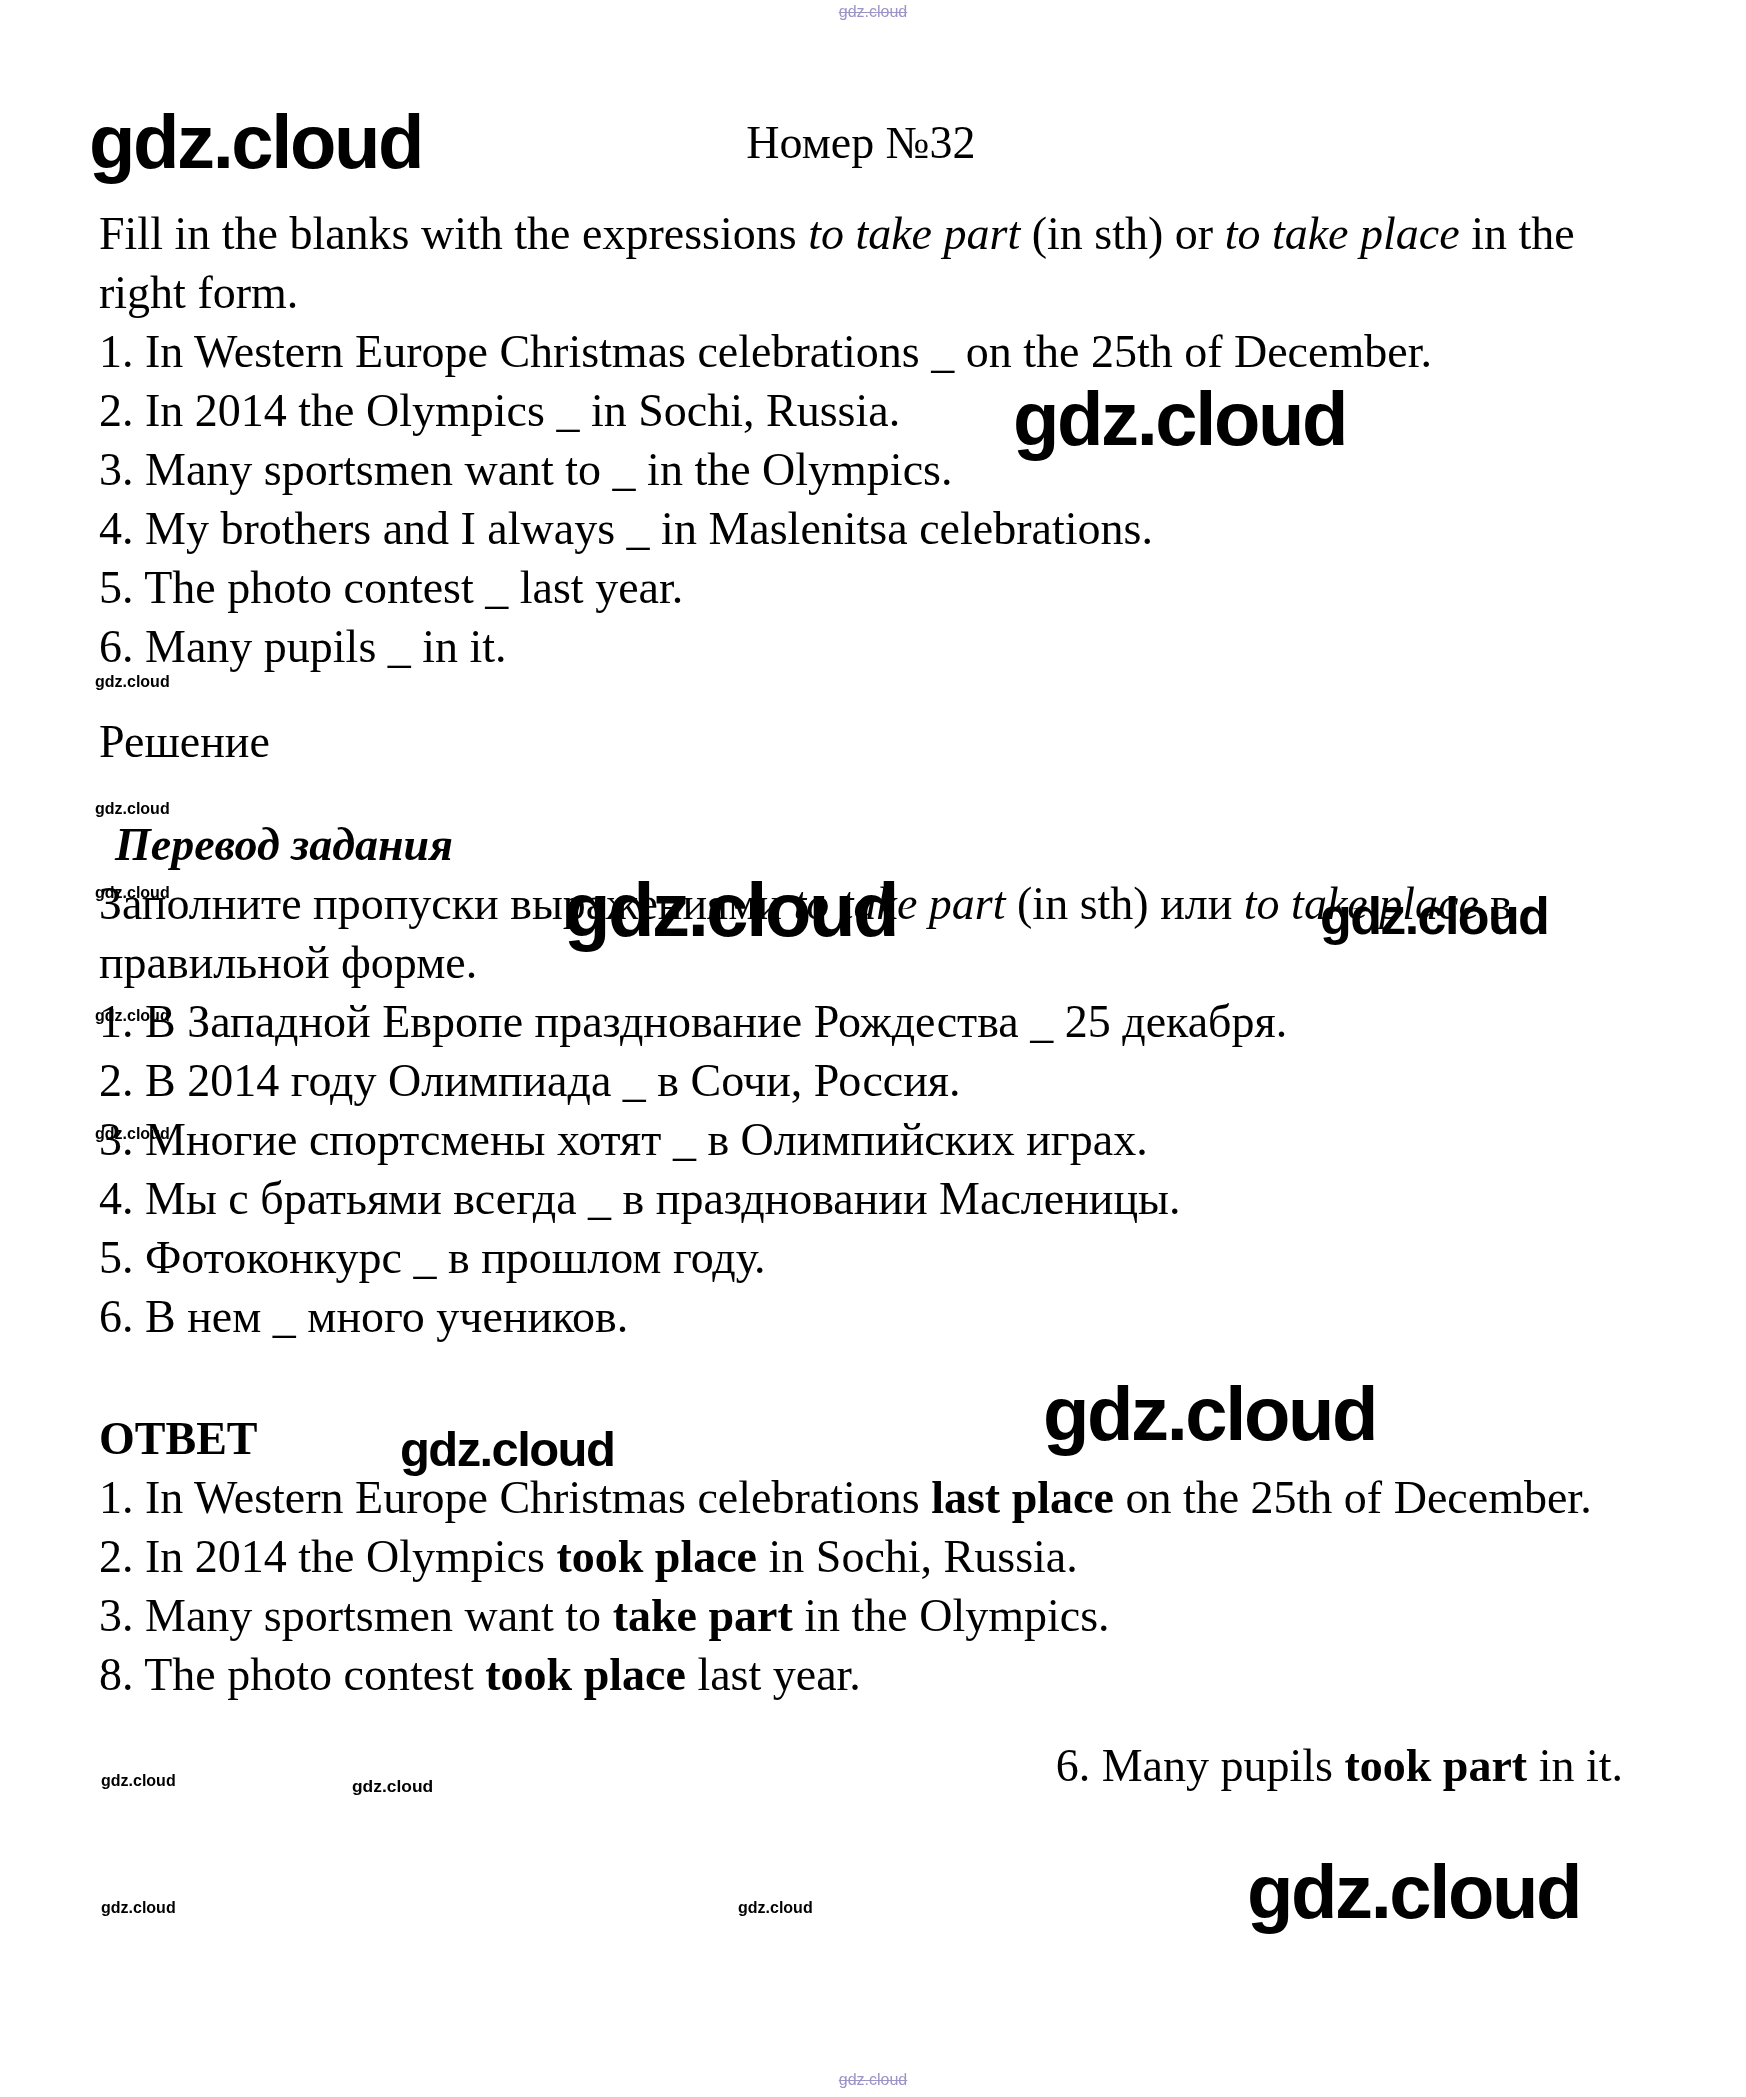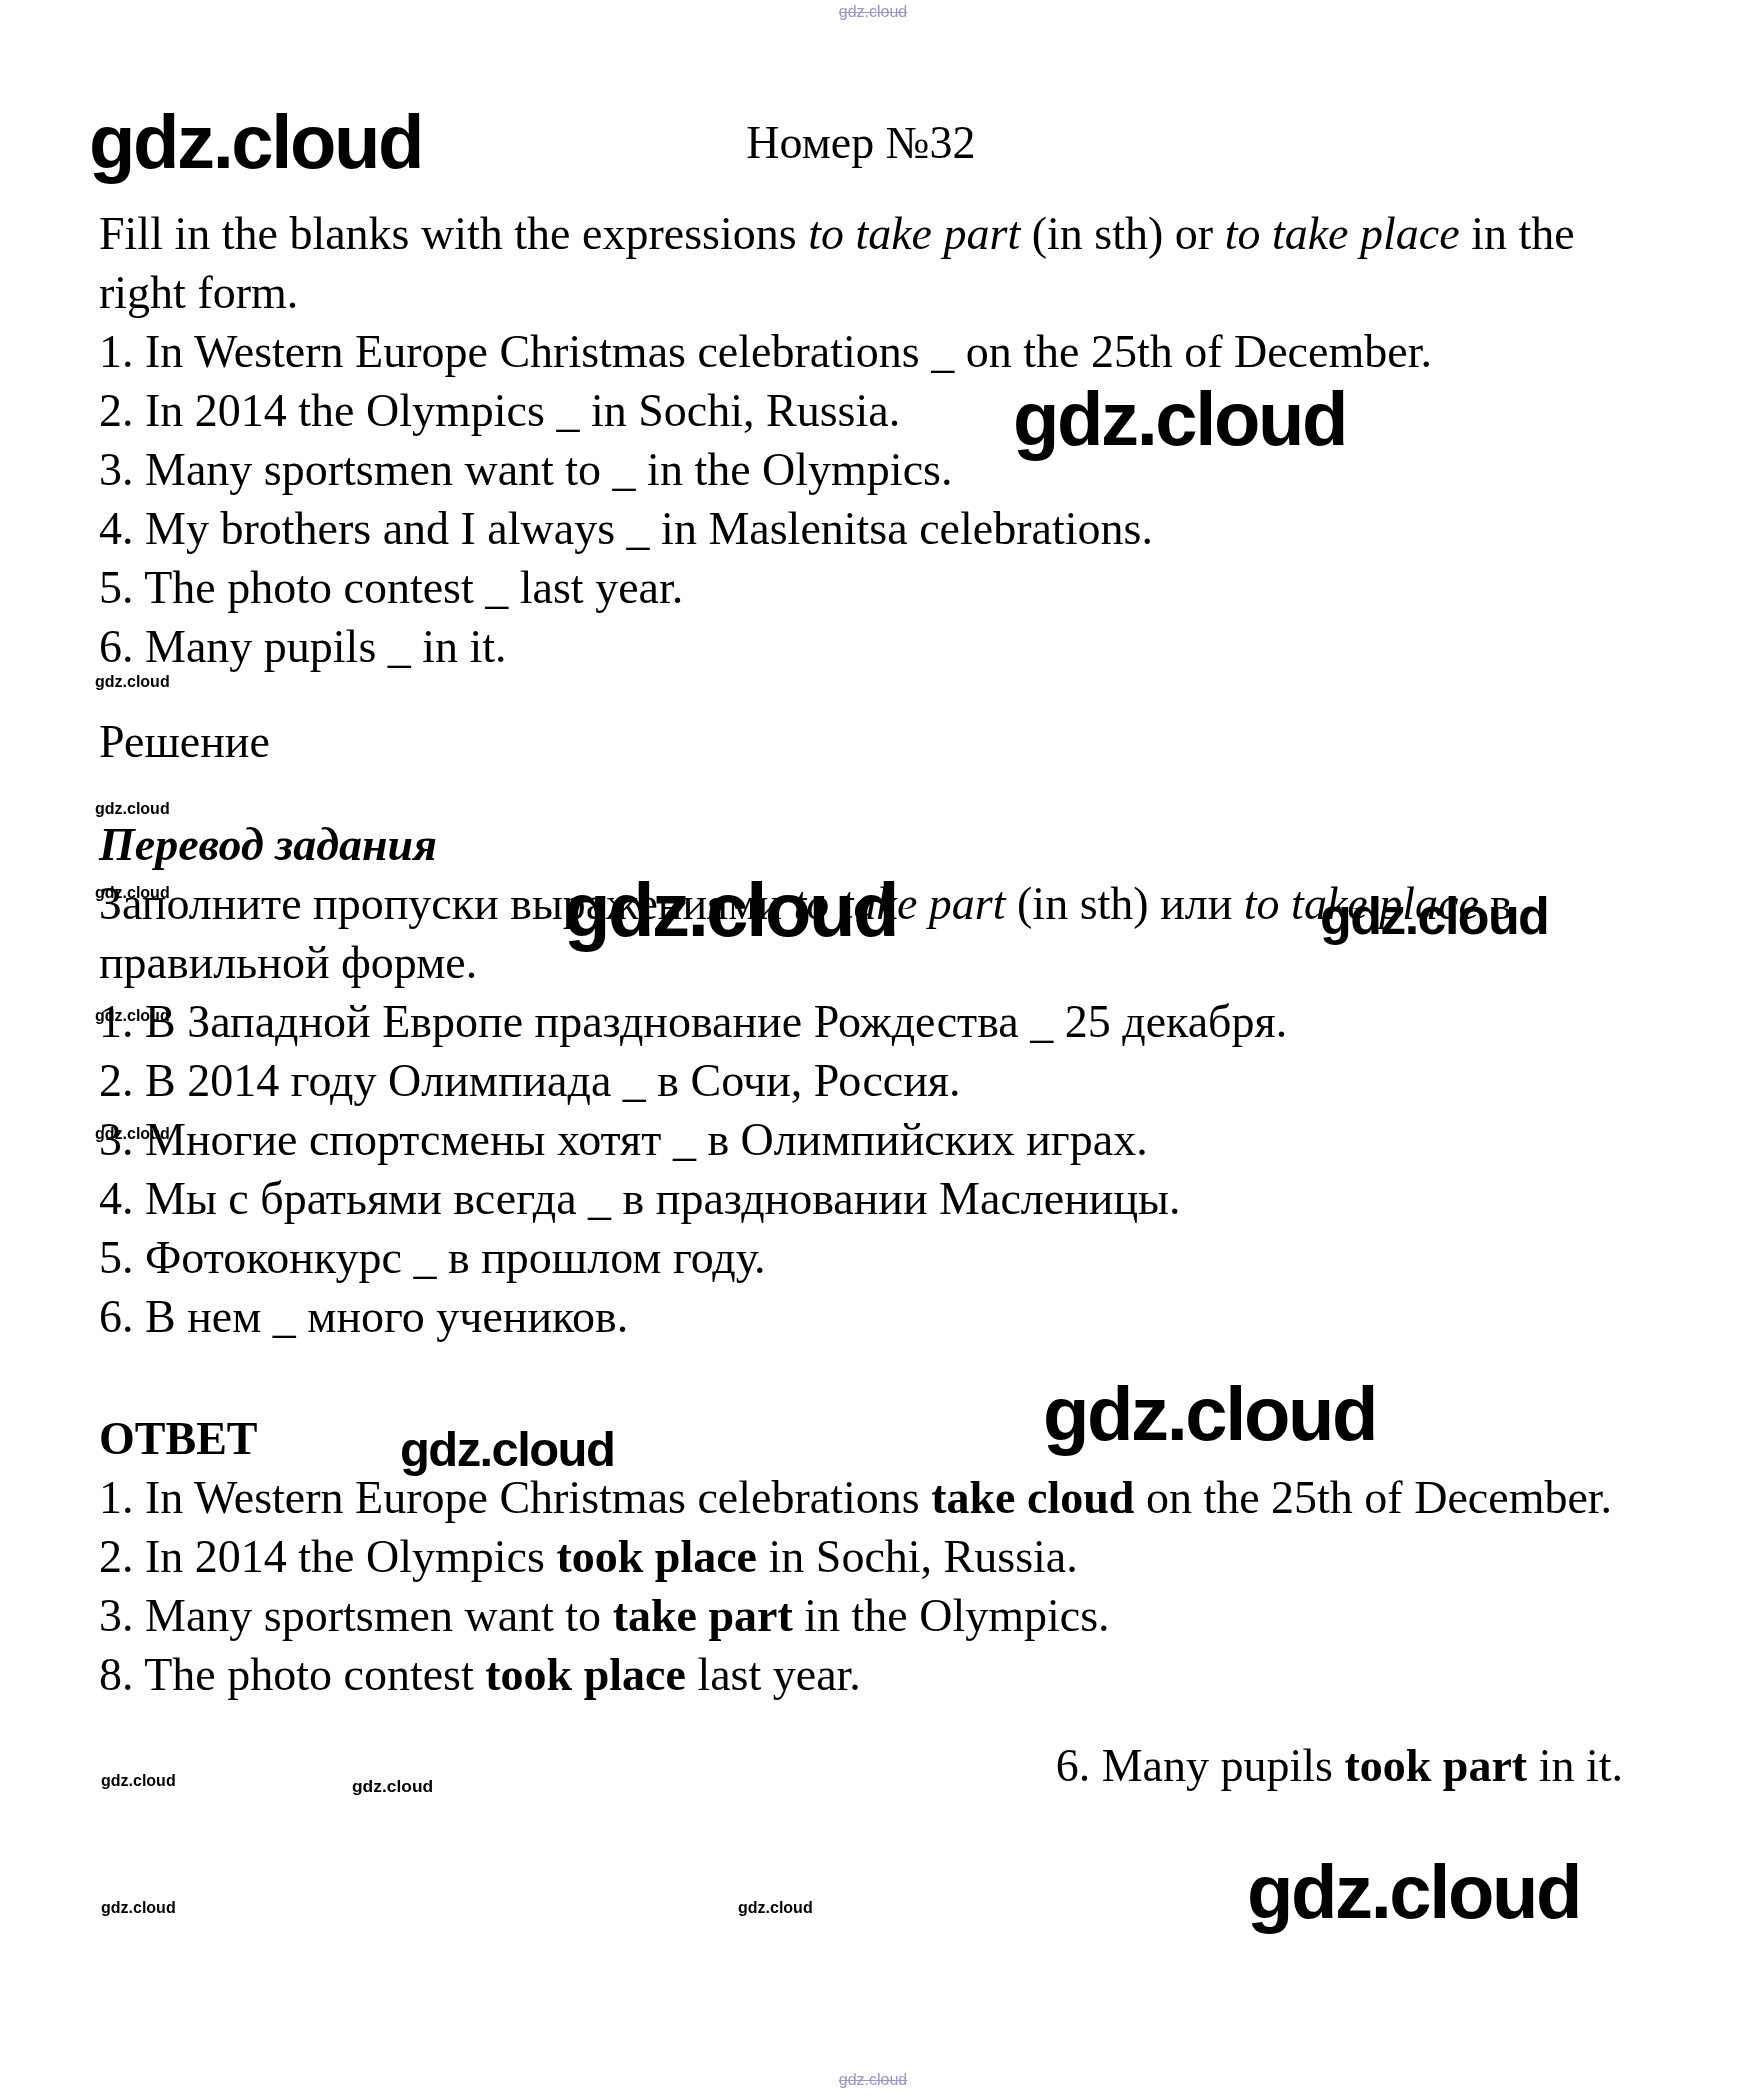--- a/index.html
+++ b/index.html
@@ -33,21 +33,21 @@
   .center-heading {
     font-weight: normal;
     font-size: 46px;
     margin: 36px 0 0 0;
     line-height: 59px;
   }
   .translation-heading {
     font-weight: bold;
     font-style: italic;
     font-size: 46px;
-    margin: 44px 0 0 0;
+    margin: 44px 0 0 16px;
     line-height: 59px;
   }
   .answer-heading {
     font-weight: bold;
     margin: 63px 0 0 0;
     line-height: 59px;
   }
   .answer-item b { font-weight: bold; }
   .answer-item.gap-top { margin-top: 32px; text-align: right; }
 
@@ -97,21 +97,21 @@
 
   <div class="line">1. В Западной Европе празднование Рождества _ 25 декабря.</div>
   <div class="line">2. В 2014 году Олимпиада _ в Сочи, Россия.</div>
   <div class="line">3. Многие спортсмены хотят _ в Олимпийских играх.</div>
   <div class="line">4. Мы с братьями всегда _ в праздновании Масленицы.</div>
   <div class="line">5. Фотоконкурс _ в прошлом году.</div>
   <div class="line">6. В нем _ много учеников.</div>
 
   <div class="answer-heading">ОТВЕТ</div>
 
-  <div class="line answer-item"><span>1. In Western Europe Christmas celebrations </span><b>take cloud</b><span> on the 25th of December.</span></div>
+  <div class="line answer-item"><span>1. In Western Europe Christmas celebrations </span><b>last place</b><span> on the 25th of December.</span></div>
   <div class="line answer-item"><span>2. In 2014 the Olympics </span><b>took place</b><span> in Sochi, Russia.</span></div>
   <div class="line answer-item"><span>3. Many sportsmen want to </span><b>take part</b><span> in the Olympics.</span></div>
   <div class="line answer-item"><span>8. The photo contest </span><b>took place</b><span> last year.</span></div>
   <div class="line answer-item gap-top"><span>6. Many pupils </span><b>took part</b><span> in it.</span></div>
 
 </div>
 
 <div class="wm wm-tiny" style="left:873px; top:4px;">gdz.cloud</div>
 <div class="wm wm-big" style="left:89px;  top:104px;">gdz.cloud</div>
 <div class="wm wm-big" style="left:1013px; top:381px;">gdz.cloud</div>

